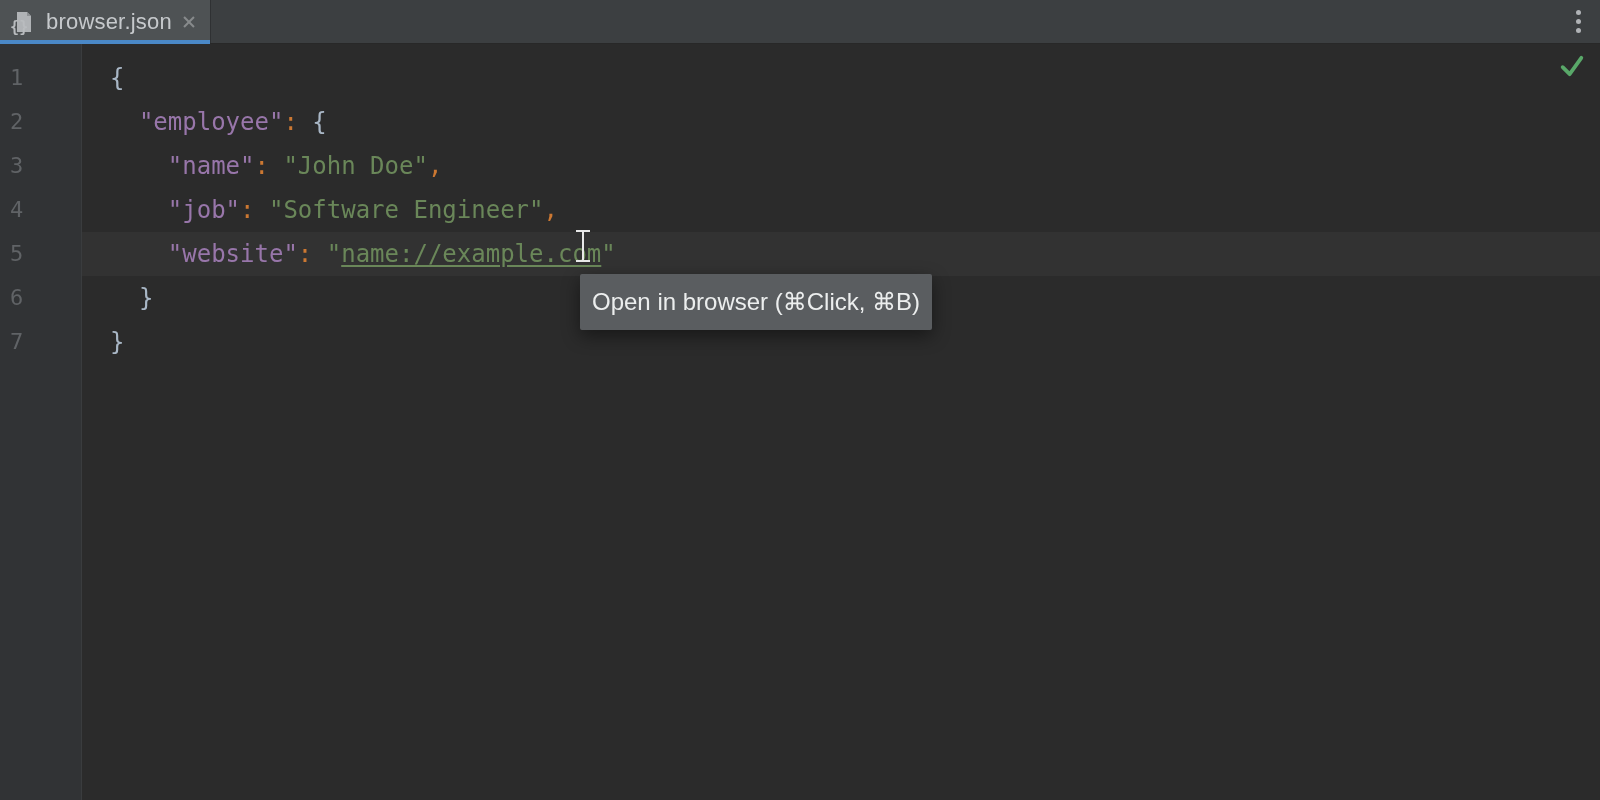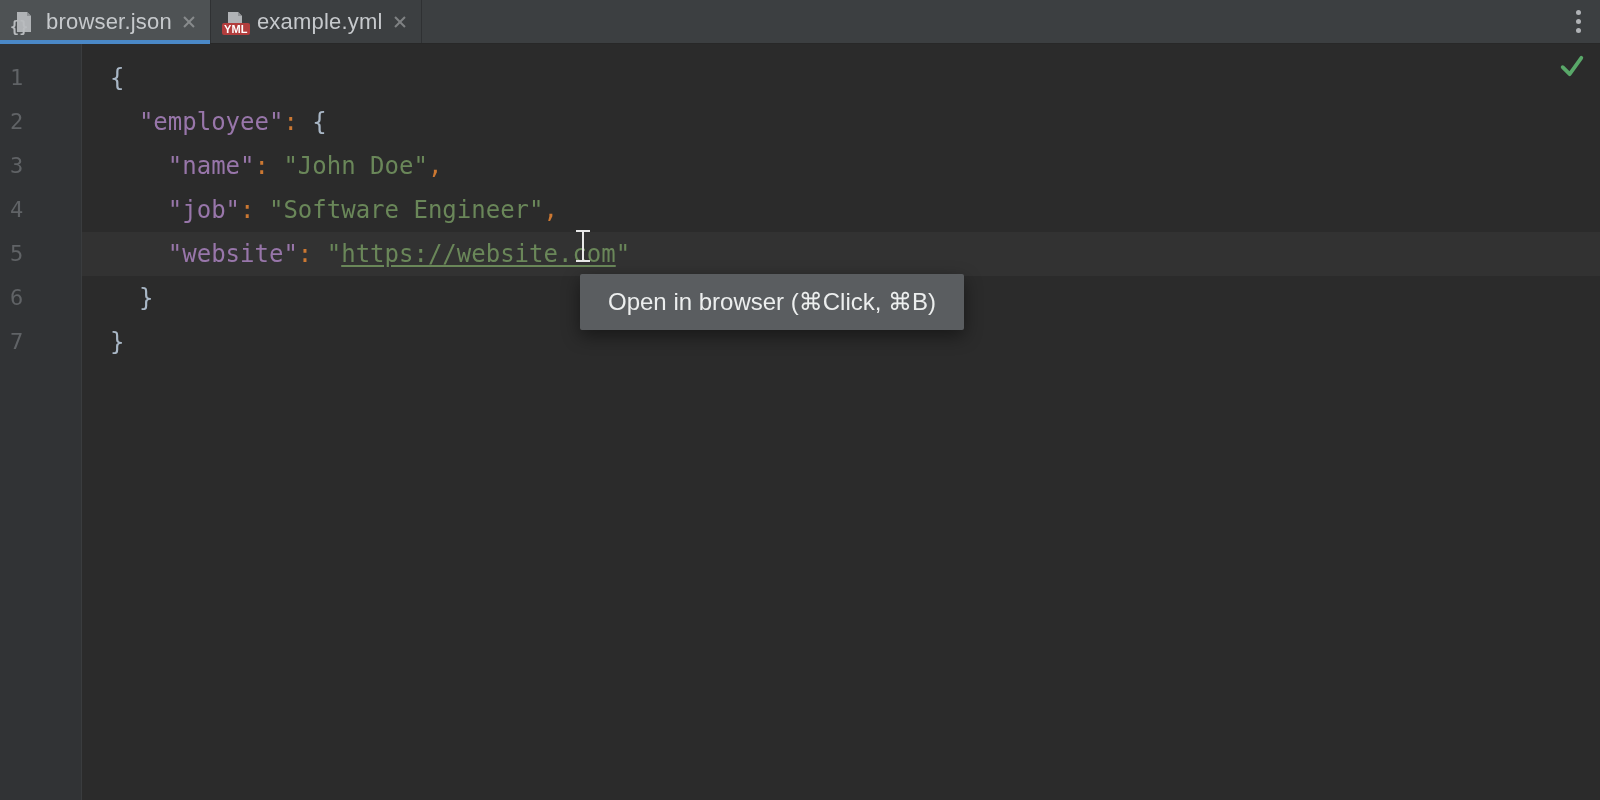--- a/index.html
+++ b/index.html
@@ -61,51 +61,40 @@
   .ibeam { position:absolute; width:14px; height:32px; pointer-events:none; }
   .ibeam .stem { position:absolute; left:50%; top:0; bottom:0; width:2px;
     margin-left:-1px; background:#e8e8e8; }
   .ibeam .cap { position:absolute; left:0; width:14px; height:2px;
     background:#e8e8e8; }
   .ibeam .cap.top { top:0; } .ibeam .cap.bot { bottom:0; }
 
   
   .tooltip { position:absolute; background:#5a5d60; color:#eceeee;
     font-family:"Segoe UI","Helvetica Neue",Arial,sans-serif;
-    font-size:24px; padding:14px 28px; border-radius:2px;
+    font-size:24px; padding:14px 12px; border-radius:2px;
     box-shadow:0 6px 18px rgba(0,0,0,.45); white-space:nowrap; }
 
   
   .insp { position:absolute; top:8px; right:14px; }
   .insp svg { width:28px; height:28px; display:block; }
 </style>
 </head>
 <body>
 
 <div class="tabbar">
   <div class="tab active">
     <span class="fi">
       <svg viewBox="0 0 24 24">
           <path fill="#b0b3b6" d="M5 2h10l4 4v16H5z"></path>
           <path fill="#8e9194" d="M15 2v4h4z"></path>
         </svg>
       <span class="sub">{}</span>
     </span>
     <span class="label">browser.json</span>
-    <span class="close"></span>
-  </div>
-  <div class="tab">
-    <span class="fi">
-      <svg viewBox="0 0 24 24">
-          <path fill="#b0b3b6" d="M5 2h10l4 4v16H5z"></path>
-          <path fill="#8e9194" d="M15 2v4h4z"></path>
-        </svg>
-      <span class="badge yml">YML</span>
-    </span>
-    <span class="label">example.yml</span>
     <span class="close"></span>
   </div>
   <div class="spacer"></div>
   <div class="more">
     <span></span>
       <span></span>
       <span></span>
   </div>
 </div>
 
@@ -118,21 +107,21 @@
     <div class="ln">5</div>
     <div class="ln">6</div>
     <div class="ln">7</div>
   </div>
 
   <div class="code">
     <div class="line"><span class="br">{</span></div>
     <div class="line">  <span class="key">"employee"</span><span class="pun">: </span><span class="br">{</span></div>
     <div class="line">    <span class="key">"name"</span><span class="pun">: </span><span class="str">"John Doe"</span><span class="pun">,</span></div>
     <div class="line">    <span class="key">"job"</span><span class="pun">: </span><span class="str">"Software Engineer"</span><span class="pun">,</span></div>
-    <div class="line hl">    <span class="key">"website"</span><span class="pun">: </span><span class="str">"</span><span class="str url">https://website.com</span><span class="str">"</span></div>
+    <div class="line hl">    <span class="key">"website"</span><span class="pun">: </span><span class="str">"</span><span class="str url">name://example.com</span><span class="str">"</span></div>
     <div class="line">  <span class="br">}</span></div>
     <div class="line"><span class="br">}</span></div>
 
     <div class="ibeam" style="left:494px; top:186px;">
       <span class="cap top"></span>
         <span class="stem"></span>
         <span class="cap bot"></span>
     </div>
 
     <div class="tooltip" style="left:498px; top:230px;">

